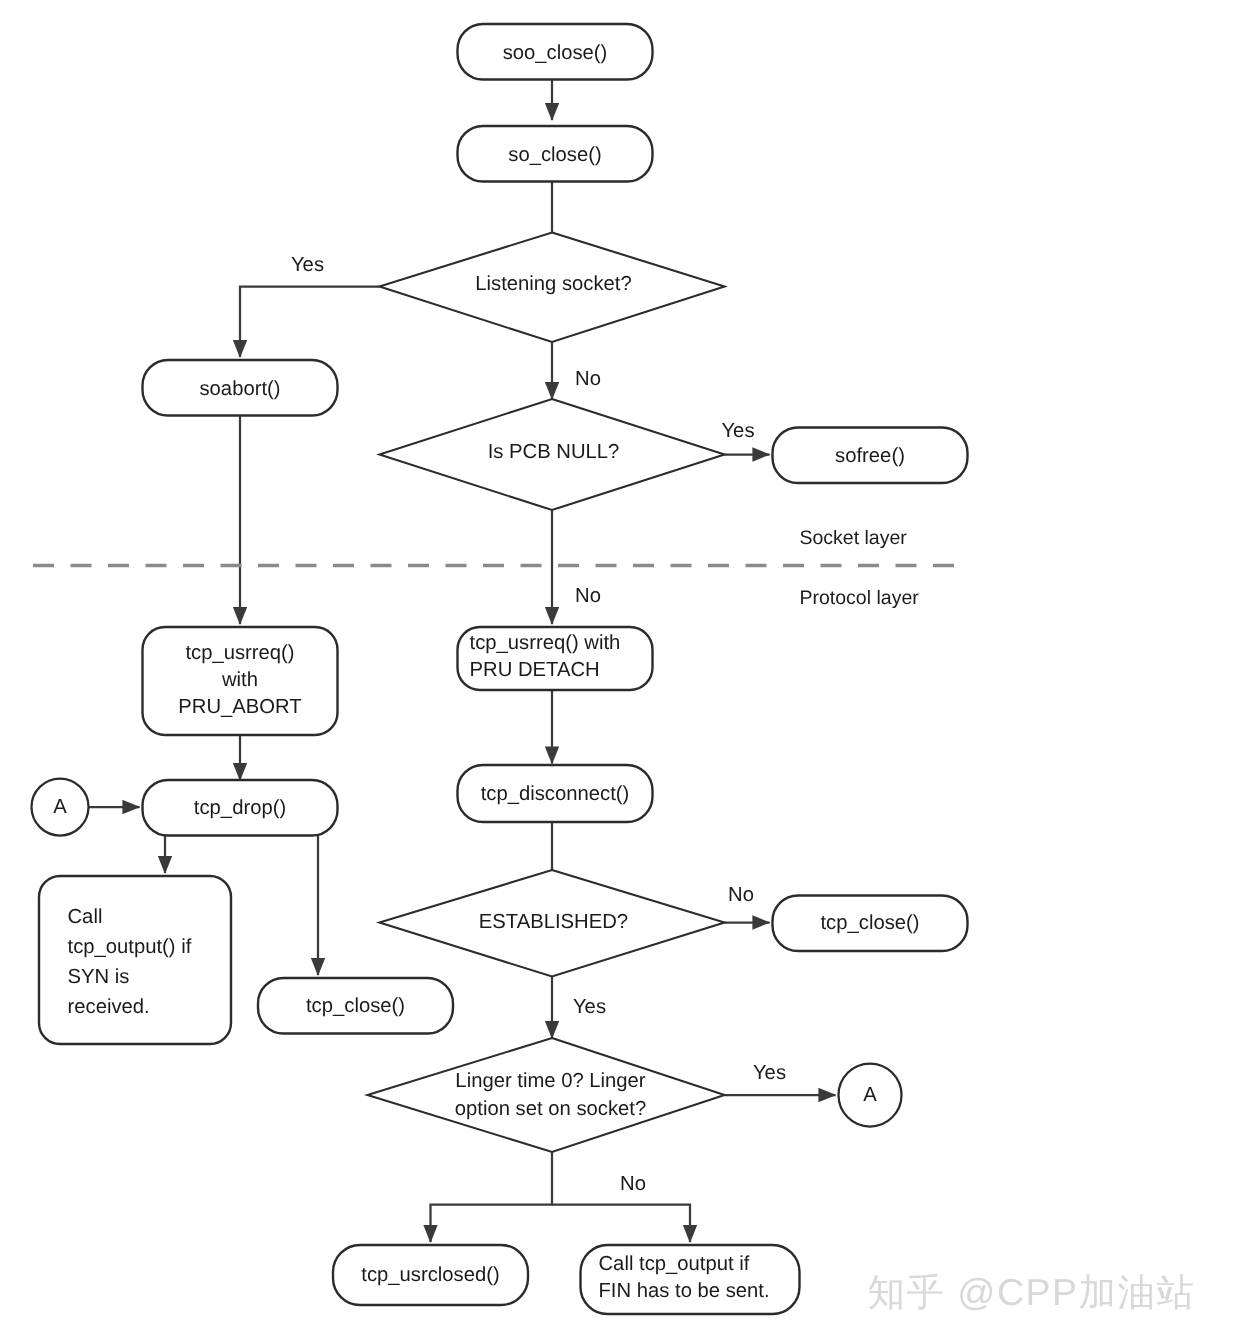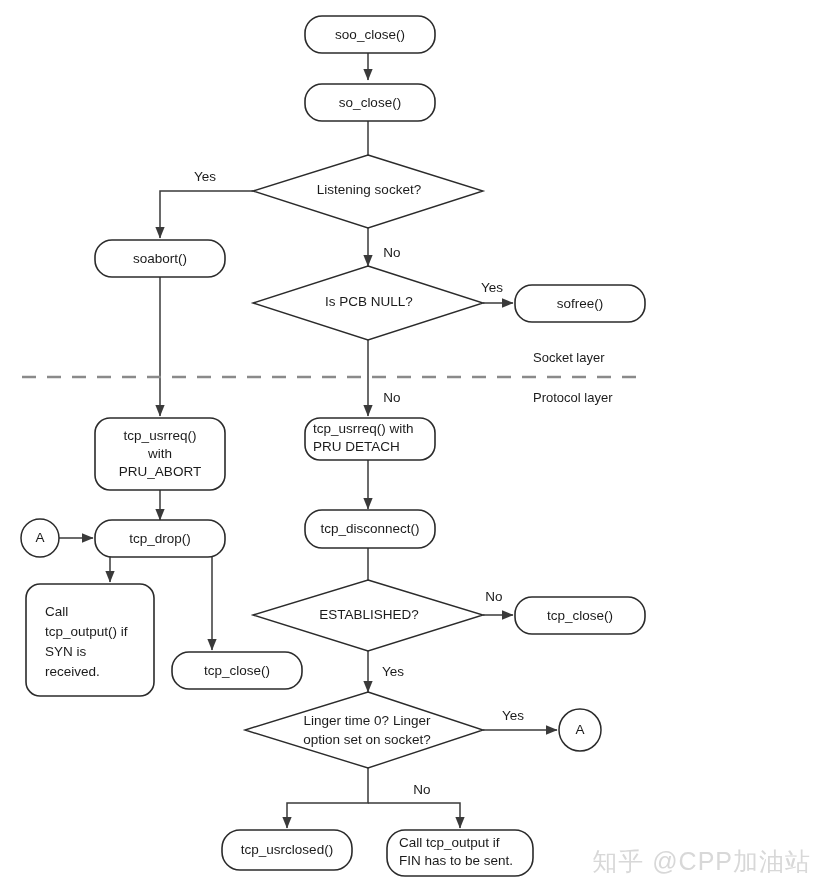--- a/index.html
+++ b/index.html
@@ -73,21 +73,21 @@
     dominant-baseline: middle;
     fill: #1b1b1b;
   }
   .conn-label {
     font-size: 13.5px;
     text-anchor: middle;
     dominant-baseline: middle;
   }
   .watermark {
     position: absolute;
-    right: 12px;
+    right: 26px;
     bottom: 18px;
     font-size: 25px;
     color: #d8d8d8;
     font-family: "Liberation Sans", sans-serif;
     letter-spacing: 1px;
     user-select: none;
     white-space: nowrap;
   }
 </style>
 </head>

